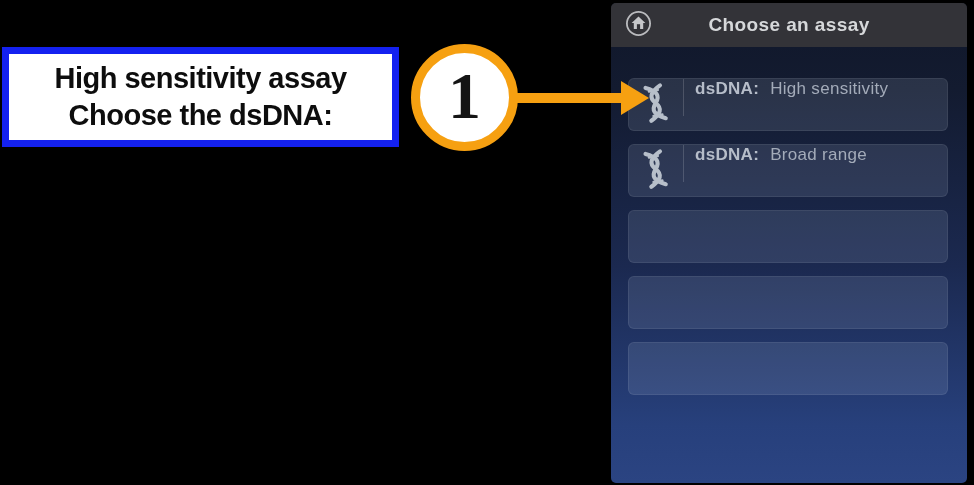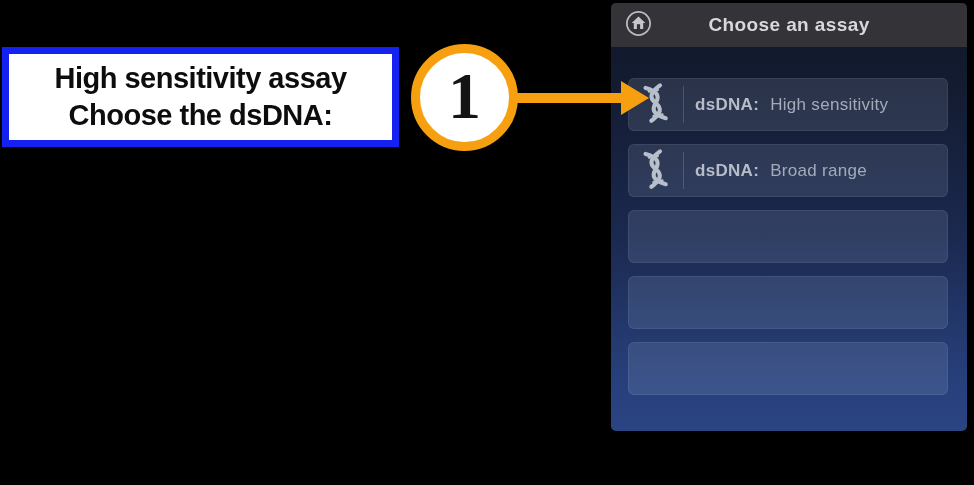--- a/index.html
+++ b/index.html
@@ -36,21 +36,21 @@
     background:#f6a011;z-index:3;border-radius:2px;
   }
   .arrow-head{
     position:absolute;left:621px;top:81px;width:0;height:0;z-index:3;
     border-top:17px solid transparent;border-bottom:17px solid transparent;
     border-left:28px solid #f6a011;
   }
 
   
   .screen{
-    position:absolute;left:611px;top:3px;width:356px;height:428px;
+    position:absolute;left:611px;top:3px;width:356px;height:480px;
     border-radius:5px;overflow:hidden;
     background:linear-gradient(180deg,#10172a 0%,#131b30 18%,#1b2950 55%,#27407c 88%,#2b4482 100%);
   }
   .topbar{
     position:absolute;left:0;top:0;width:100%;height:44px;background:#333338;
     display:flex;align-items:center;
   }
   .home-btn{
     position:absolute;left:14px;top:9px;width:27px;height:27px;
     display:flex;align-items:center;justify-content:center;cursor:pointer;
@@ -59,21 +59,21 @@
     position:absolute;left:0;right:0;text-align:center;
     font-size:19px;font-weight:700;color:#d6d8da;letter-spacing:0.4px;
   }
   .assay-list{
     position:absolute;left:17px;top:75px;width:320px;
   }
   .assay-btn{
     box-sizing:border-box;height:53px;margin-bottom:13px;border-radius:6px;
     background:rgba(198,213,242,0.13);
     border:1px solid rgba(255,255,255,0.07);
-    display:flex;align-items:center;cursor:pointer;
+    display:flex;align-items:flex-start;cursor:pointer;
   }
   .assay-btn .icon-cell{
     width:54px;height:100%;display:flex;align-items:center;justify-content:center;
     flex:0 0 54px;
   }
   .assay-btn .divider{
     width:1px;height:37px;background:rgba(255,255,255,0.16);flex:0 0 1px;
   }
   .assay-btn .label{
     padding-left:11px;font-size:17px;letter-spacing:0.3px;white-space:nowrap;

